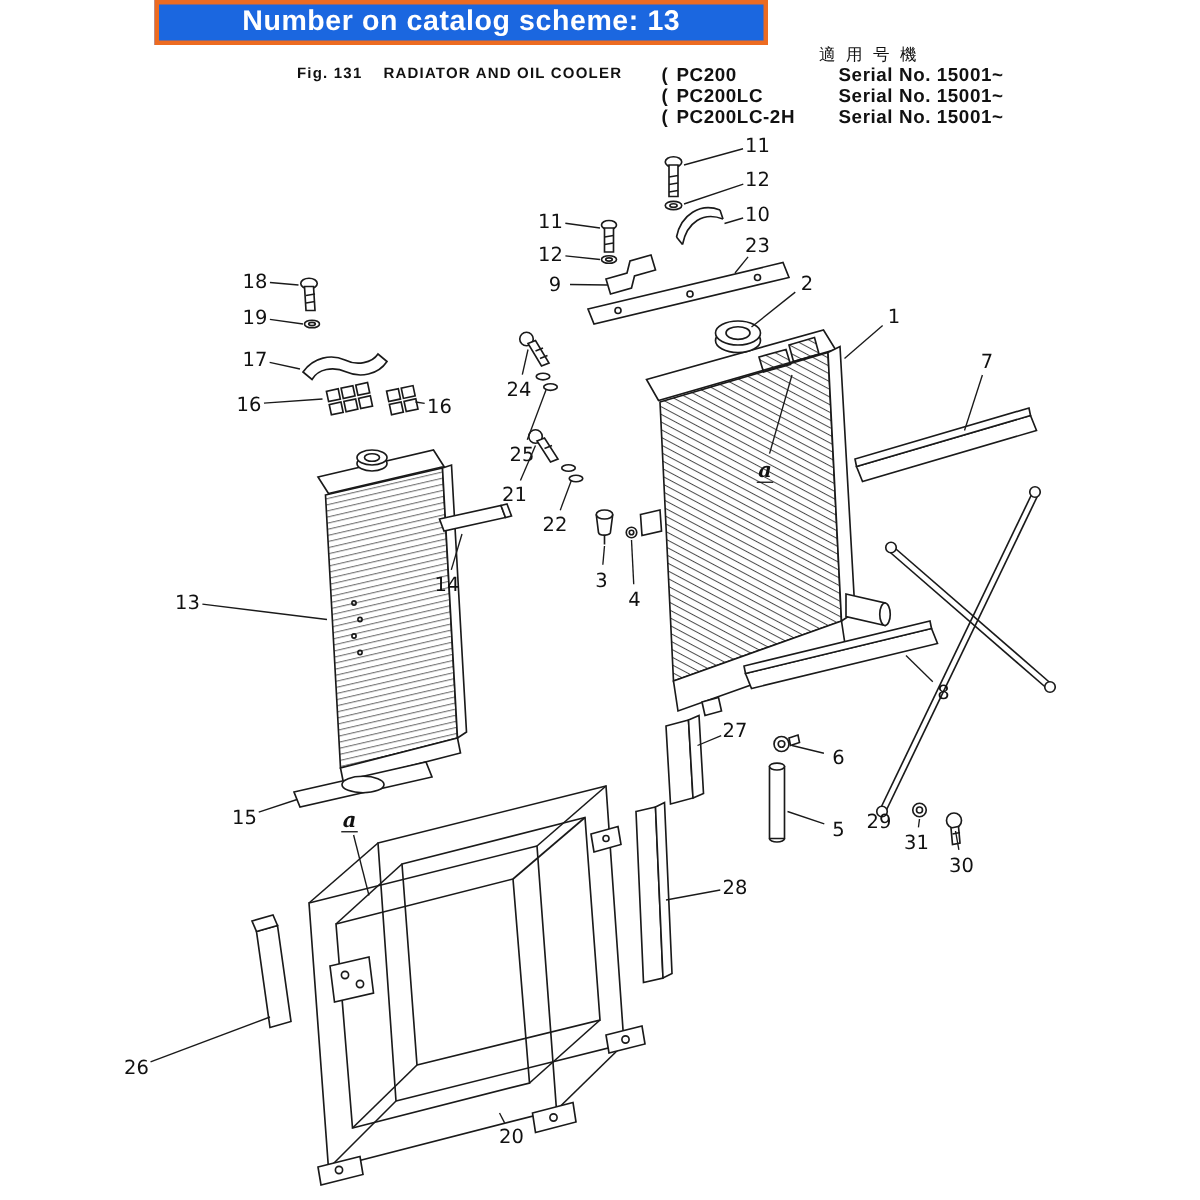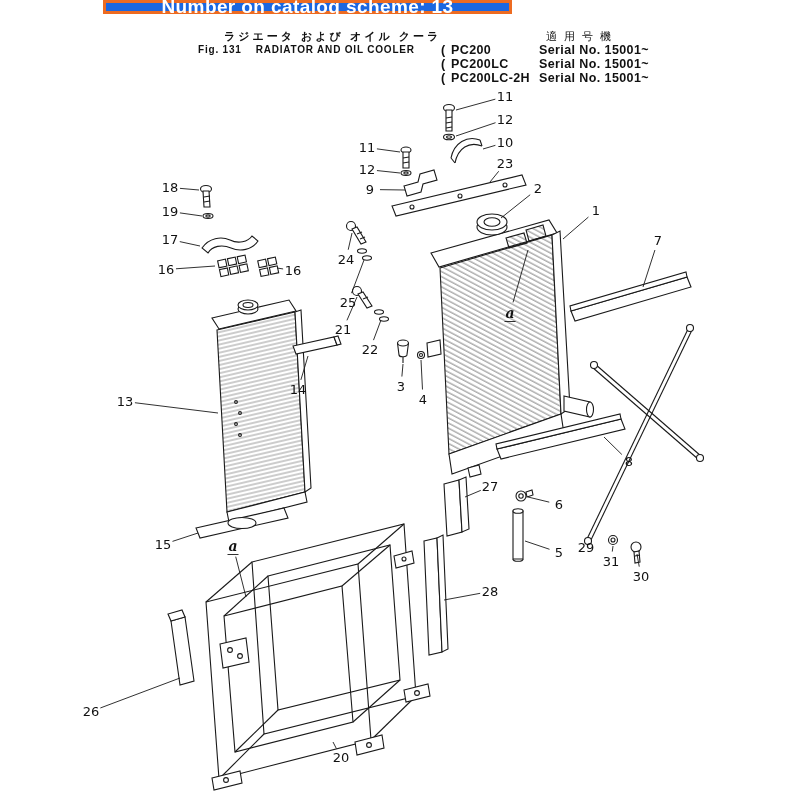--- a/index.html
+++ b/index.html
@@ -1,36 +1,36 @@
 <!DOCTYPE html>
 <html><head>
 <meta charset="utf-8">
 <style>
   * { margin:0; padding:0; box-sizing:border-box; }
   html,body { width:800px; height:800px; background:#fff; }
   body { font-family:"Liberation Sans", sans-serif; position:relative; overflow:hidden; }
   .page { position:absolute; inset:0; background:#fff; }
   svg#diagram { position:absolute; left:0; top:0; }
 
-  .banner { position:absolute; left:103px; top:0; width:409px; height:14px;
+  .banner { position:absolute; left:103px; top:0; width:409px; height:30px;
             display:flex; align-items:center; justify-content:center;
             border:3px solid #000000; background:#1b67e0;text-align:center; }
   .banner span { color:#fff; font-weight:bold; font-size:19px; letter-spacing:0.4px; }
 
   .jp-title { position:absolute; left:224px; top:29px; font-size:11px; font-weight:bold;
               letter-spacing:3px; color:#111; }
   .fig-row  { position:absolute; left:155px; top:44px; font-size:10px; font-weight:bold;
               color:#111; letter-spacing:0.8px; white-space:nowrap;padding-left:43px; }
   .fig-label{ margin-right:14px; }
   .app-jp   { position:absolute; left:546px; top:29px; font-size:11px; font-weight:normal;
               letter-spacing:7px; color:#111; }
   .models   { position:absolute; left:441px; top:43px; font-size:12.5px; font-weight:bold; color:#111; }
   .model-row{ display:flex; height:14px; line-height:14px; white-space:nowrap; }
   .paren    { width:10px; }
-  .mname    { width:88px; letter-spacing:0.4px; }
+  .mname    { width:108px; letter-spacing:0.4px; }
   .mserial  { letter-spacing:0.4px; }
 
   
   .ln { fill:none; stroke:#1a1a1a; stroke-width:1.1; }
   .fw { fill:#ffffff; stroke:#1a1a1a; stroke-width:1.1; }
   .hr { fill:url(#hatchR); stroke:#1a1a1a; stroke-width:1.1; }
   .ho { fill:url(#hatchO); stroke:#1a1a1a; stroke-width:1.1; }
   .leader { stroke:#1a1a1a; stroke-width:0.9; fill:none; }
   text.callout   { font:13px "DejaVu Sans", sans-serif; fill:#111; text-anchor:middle; }
   text.refletter { font:italic bold 14px "DejaVu Serif", serif; fill:#111; text-anchor:middle; }
@@ -298,21 +298,20 @@
         <line x1="235.717040755917" y1="556.6591598885975" x2="246" y2="597" class="leader"></line>
         <text x="233" y="551" class="refletter">a</text>
         <line x1="227.5" y1="554.5" x2="238.5" y2="554.5" class="leader"></line>
       </g>
   </svg>
 
   <div class="banner" style="background: rgb(27, 103, 224); border-color: rgb(237, 107, 33);">
     <span style="color: rgb(255, 255, 255);">Number on catalog scheme: 13</span>
   </div>
 
-  <div class="jp-title">ラジエータ および オイル クーラ</div>
   <div class="fig-row">
     <span class="fig-label">Fig. 131</span><span class="fig-title">RADIATOR AND OIL COOLER</span>
   </div>
   <div class="app-jp">適用号機</div>
   <div class="models" id="models">
       <div class="model-row">
         <span class="paren">(</span>
         <span class="mname">PC200</span>
         <span class="mserial">Serial No. 15001~</span>
       </div>

